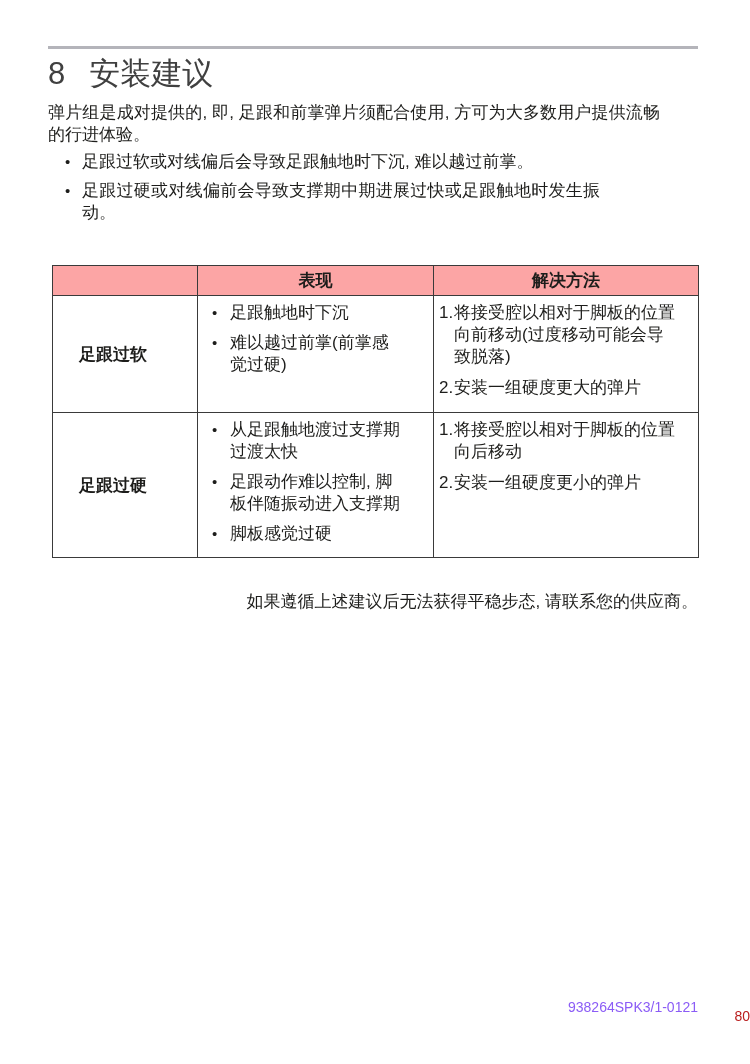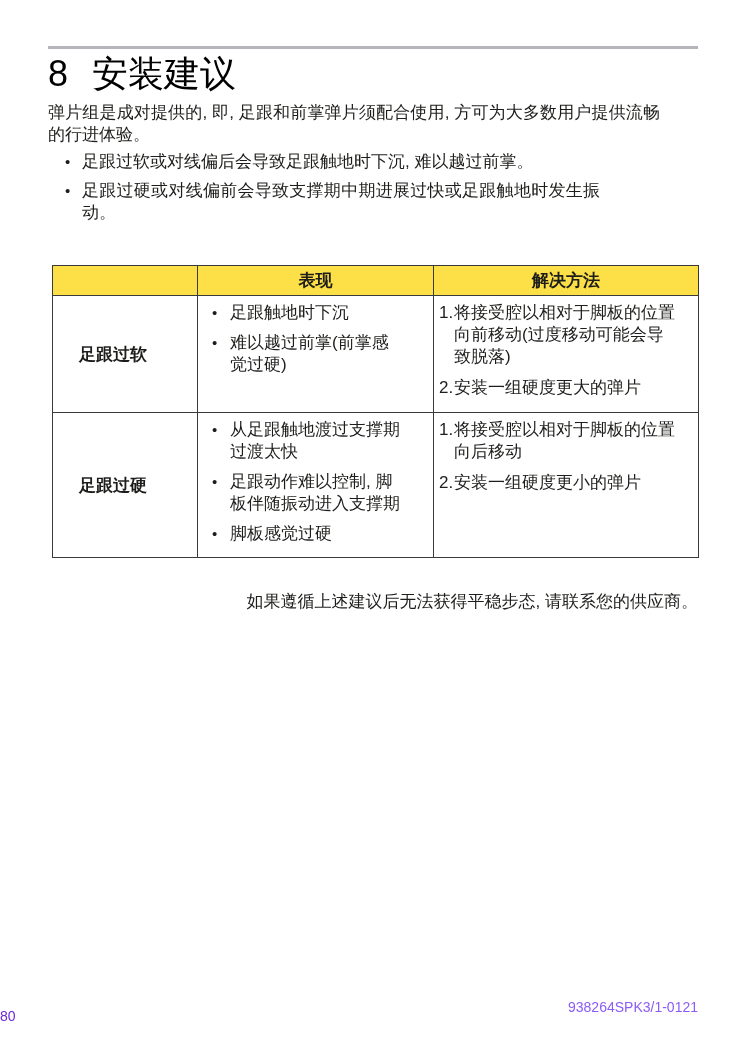--- a/index.html
+++ b/index.html
@@ -10,22 +10,22 @@
     font-family:"Liberation Sans", sans-serif;
     color:#1d1d1b;
     overflow:hidden;
   }
   .content { margin-left:48px; width:650px; }
 
   .rule { margin-top:46px; height:3px; width:650px; background:#b4b4ba; }
 
   h1.chapter {
     margin:7px 0 0 0;
-    font-size:36px; font-weight:400; line-height:36px;
-    color:#000000;
+    font-size:31px; font-weight:400; line-height:36px;
+    color:#404040;
   }
   h1.chapter .chnum { display:inline-block; margin-right:24px; }
 
   p, li, td, th { font-size:17px; line-height:22px; }
 
   .intro { margin:10px 0 0 0; width:612px; text-align:justify; }
 
   h2.sub { margin:15px 0 0 0; font-size:17px; font-weight:700; line-height:21px; }
 
   .lead { margin:4px 0 0 0; }
@@ -40,21 +40,21 @@
     border-collapse:collapse;
     table-layout:fixed;
     margin:41px 0 0 4px;
     width:646px;
   }
   table.tbl col.c1 { width:145px; }
   table.tbl col.c2 { width:236px; }
   table.tbl col.c3 { width:265px; }
   table.tbl th, table.tbl td { border:1.5px solid #3a3a3a; }
   table.tbl thead th {
-    background:#fde047;
+    background:#fca5a5;
     height:29px;
     font-weight:700; text-align:center;
     padding:0;
   }
   table.tbl td { vertical-align:top; padding:6px 5px 4px 5px; }
   table.tbl td.label { vertical-align:middle; font-weight:700; padding-left:26px; }
   tr.r1 { height:97px; }
   tr.r2 { height:123px; }
 
   .cell-item { display:flex; margin-bottom:8px; }
@@ -62,21 +62,21 @@
   .cell-item .bt { width:172px; }
 
   .sol-item { display:flex; margin-bottom:9px; }
   .sol-item .num { flex:none; width:15px; }
   .sol-item .text { width:225px; }
 
   .closing { margin:33px 0 0 0;text-align:right; }
 
   .pnum {
     position:absolute; top:1008px; left:0; width:750px;
-    text-align:left; font-size:14px; color:#6d28d9;
+    text-align:right; font-size:14px; color:#b91c1c;
   }
   .docid {
     position:absolute; top:999px; right:52px;
     font-size:14px; color:#8b5cf6;
   }
 </style>
 </head>
 <body>
 
 <div class="page">

